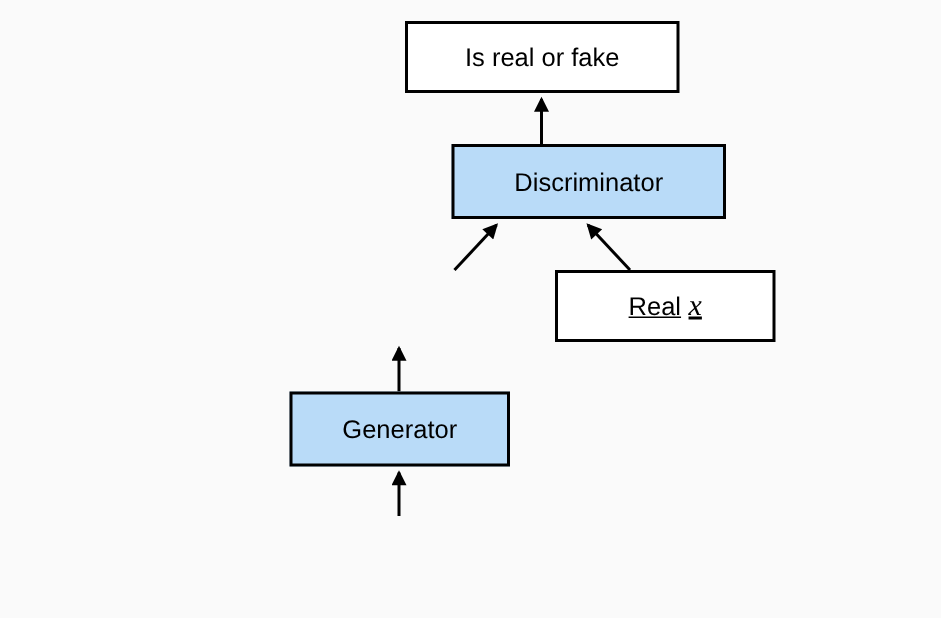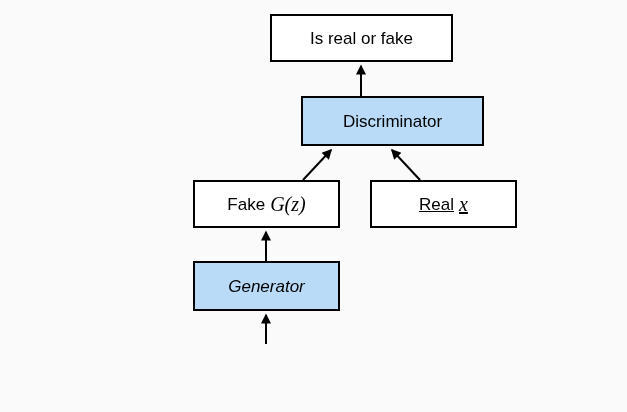--- a/index.html
+++ b/index.html
@@ -36,21 +36,21 @@
   .math {
     font-family: "Liberation Serif", "DejaVu Serif", serif;
     font-style: italic;
     font-size: 20px;
     margin-left: 5px;
   }
   #node-output        { left: 270px; top: 14px;  width: 183px; height: 48px; }
   #node-discriminator { left: 270px; top: 96px;  width: 183px; height: 50px; margin-left: 31px; }
   #node-fake          { left: 193px; top: 180px; width: 147px; height: 48px; }
   #node-real          { left: 370px; top: 180px; width: 147px; height: 48px; text-decoration: underline; }
-  #node-generator     { left: 193px; top: 261px; width: 147px; height: 50px; font-style: italic; }
+  #node-generator     { left: 193px; top: 261px; width: 147px; height: 50px; }
   #node-noise         { left: 193px; top: 344px; width: 147px; height: 49px; }
   #arrows {
     position: absolute;
     left: 0;
     top: 0;
     pointer-events: none;
   }
   #arrows line {
     stroke: var(--arrow-color, #000000);
     stroke-width: 2;
@@ -76,24 +76,20 @@
   </svg>
 
   <div class="node plain" id="node-output">
     <span>Is real or fake</span>
   </div>
 
   <div class="node highlight" id="node-discriminator">
     <span>Discriminator</span>
   </div>
 
-  <div class="node plain" id="node-fake">
-    <span>Fake</span>
-    <span class="math">G(z)</span>
-  </div>
 
   <div class="node plain" id="node-real">
     <span>Real</span>
     <span class="math">x</span>
   </div>
 
   <div class="node highlight" id="node-generator">
     <span>Generator</span>
   </div>
 

